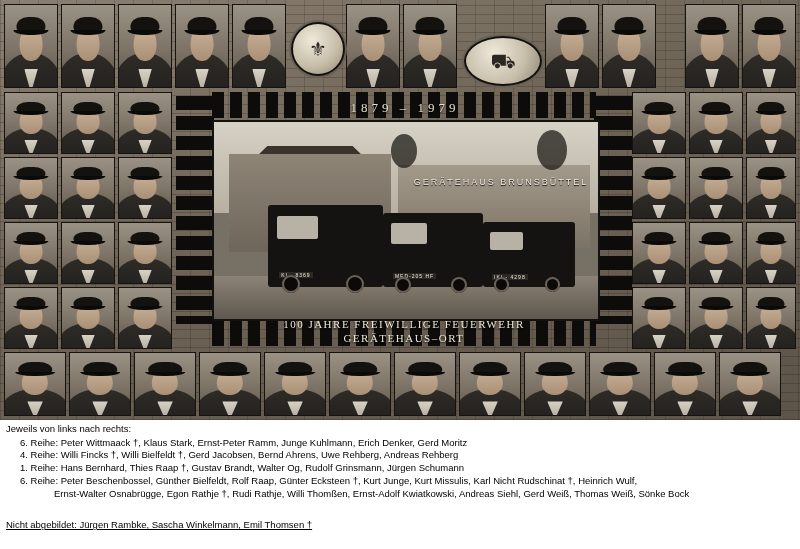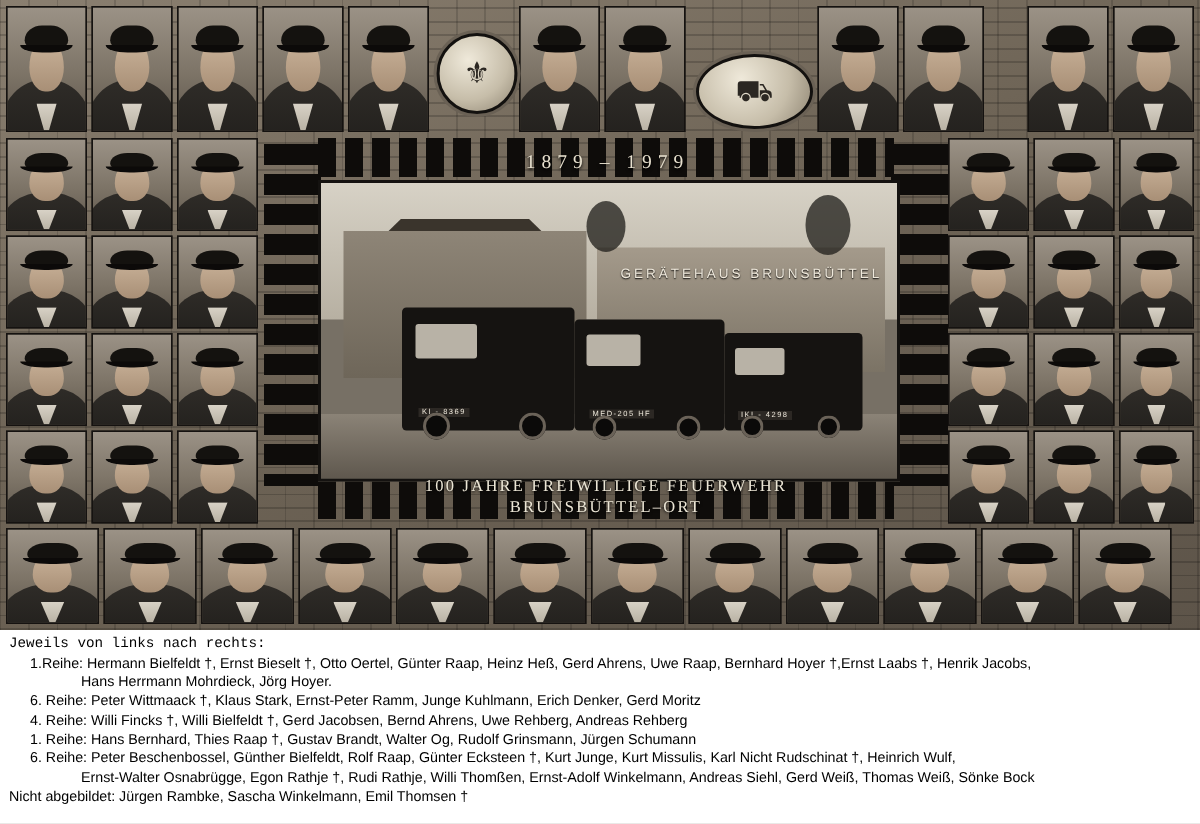--- a/index.html
+++ b/index.html
@@ -249,38 +249,38 @@
     height: 129px;
     background: #ffffff;
     color: #000000;
     font-size: 9.5px;
     line-height: 1.34;
     padding: 3px 6px 0 6px;
     box-sizing: border-box;
   }
   #caption .lead {
     margin: 0 0 1px 0;
-    font-family: Liberation Mono, monospace;
   }
   #caption ol {
     margin: 0;
     padding: 0;
     list-style: none;
   }
   #caption li {
     margin: 0;
     padding-left: 14px;
     text-indent: 0;
   }
   #caption li .cont {
     display: block;
     padding-left: 34px;
   }
   #caption .notshown {
-    margin-top: 0;
+    margin-top: 19px;
+    text-decoration: underline;
   }
 </style>
 </head>
 <body>
 
 <div id="page">
 
   <div id="collage">
 
     <div class="flames" style="left:176px; top:96px; width:38px; height:228px;
@@ -676,47 +676,42 @@
       <div class="truck" style="left:70%; width:24%; height:33%;">
         <div class="cabwin"></div>
         <div class="plate">IKI - 4298</div>
         <div class="wheel" style="left:12%;"></div>
         <div class="wheel" style="left:68%;"></div>
       </div>
     </div>
 
     <div id="title-banner">
       <div>100 JAHRE FREIWILLIGE FEUERWEHR</div>
-      <div>BRUNSBÜTTEL–ORT</div>
+      <div>GERÄTEHAUS–ORT</div>
     </div>
 
   </div>
 
   <div id="caption">
     <p class="lead">Jeweils von links nach rechts:</p>
     <ol>
-      <li>
-        <span>1.Reihe:</span>
-        <span>Hermann Bielfeldt †, Ernst Bieselt †, Otto Oertel, Günter Raap, Heinz Heß, Gerd Ahrens, Uwe Raap, Bernhard Hoyer †,Ernst Laabs †, Henrik Jacobs,</span>
-        <span class="cont">Hans Herrmann Mohrdieck, Jörg Hoyer.</span>
-      </li>
       <li>
         <span>6. Reihe:</span>
         <span>Peter Wittmaack †, Klaus Stark, Ernst-Peter Ramm, Junge Kuhlmann, Erich Denker, Gerd Moritz</span>
       </li>
       <li>
         <span>4. Reihe:</span>
         <span>Willi Fincks †, Willi Bielfeldt †, Gerd Jacobsen, Bernd Ahrens, Uwe Rehberg, Andreas Rehberg</span>
       </li>
       <li>
         <span>1. Reihe:</span>
         <span>Hans Bernhard, Thies Raap †, Gustav Brandt, Walter Og, Rudolf Grinsmann, Jürgen Schumann</span>
       </li>
       <li>
         <span>6. Reihe:</span>
         <span>Peter Beschenbossel, Günther Bielfeldt, Rolf Raap, Günter Ecksteen †, Kurt Junge, Kurt Missulis, Karl Nicht Rudschinat †, Heinrich Wulf,</span>
-        <span class="cont">Ernst-Walter Osnabrügge, Egon Rathje †, Rudi Rathje, Willi Thomßen, Ernst-Adolf Winkelmann, Andreas Siehl, Gerd Weiß, Thomas Weiß, Sönke Bock</span>
+        <span class="cont">Ernst-Walter Osnabrügge, Egon Rathje †, Rudi Rathje, Willi Thomßen, Ernst-Adolf Kwiatkowski, Andreas Siehl, Gerd Weiß, Thomas Weiß, Sönke Bock</span>
       </li>
     </ol>
     <p class="notshown">Nicht abgebildet: Jürgen Rambke, Sascha Winkelmann, Emil Thomsen †</p>
   </div>
 
 </div>
 
 </body></html>

